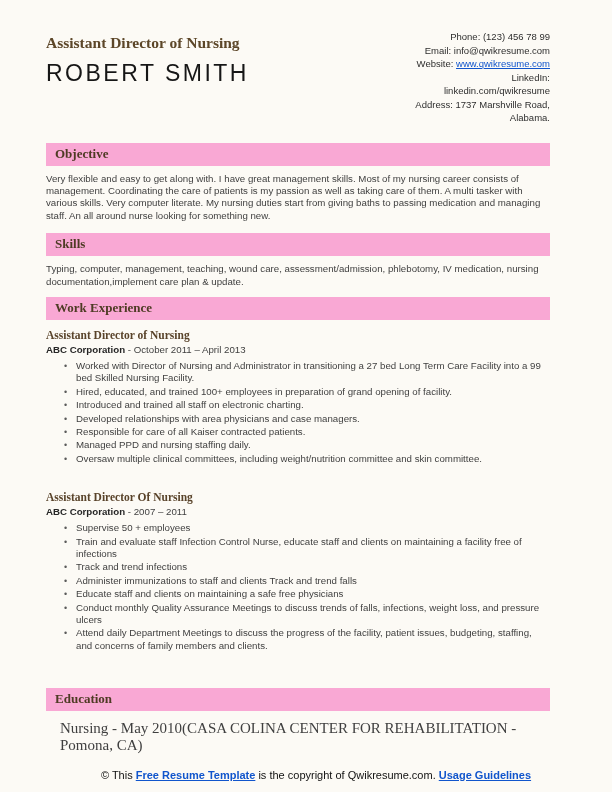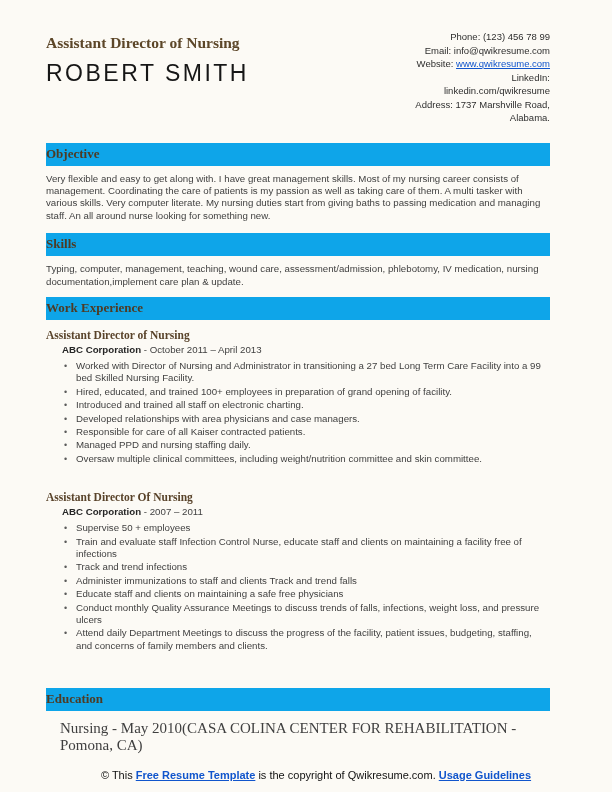--- a/index.html
+++ b/index.html
@@ -21,21 +21,21 @@
     color: #5c4628; margin: 4px 0 8px 0;
   }
   .candidate-name {
     font-size: 23px; letter-spacing: 2.5px;
     font-weight: normal; color: #161616; margin: 0;
   }
   .contact { text-align: right; font-size: 9.5px; line-height: 13.5px; color: #2e2e2e; }
   .link { color: #1155cc; text-decoration: underline; cursor: pointer; }
 
   
-  .bar { background: #0ea5e9; padding: 3px 0 4px 0; }
+  .bar { background: #f9a8d4; padding: 3px 0 4px 9px; }
   .bar h3 {
     font-family: "Liberation Serif", serif;
     font-size: 13px; font-weight: bold;
     color: #4e3b24; margin: 0;
   }
   .bar.objective  { margin-top: 18px; }
   .bar.skills     { margin-top: 11px; }
   .bar.work       { margin-top: 9px; }
   .bar.education  { margin-top: 36px; }
 
@@ -43,21 +43,21 @@
   .para.skills-text { }
 
   
   .job { margin-top: 9px; }
   .job.second { margin-top: 26px; }
   .job-title {
     font-family: "Liberation Serif", serif;
     font-size: 11.5px; font-weight: bold;
     color: #59432a; margin: 0;
   }
-  .company-line { font-size: 9.7px; margin: 3px 0 0 16px; color: #3f3f3f; }
+  .company-line { font-size: 9.7px; margin: 3px 0 0 0; color: #3f3f3f; }
   .company { font-weight: bold; color: #262626; }
   ul.bullets { margin: 5px 0 0 0; padding-left: 30px; list-style: none; }
   ul.bullets li {
     position: relative; font-size: 9.7px; line-height: 12.4px;
     color: #3f3f3f; margin-bottom: 1px;
   }
   ul.bullets li::before {
     content: "\2022";
     position: absolute; left: -12px; top: 0;
     font-size: 9px; color: #5a5a5a;

